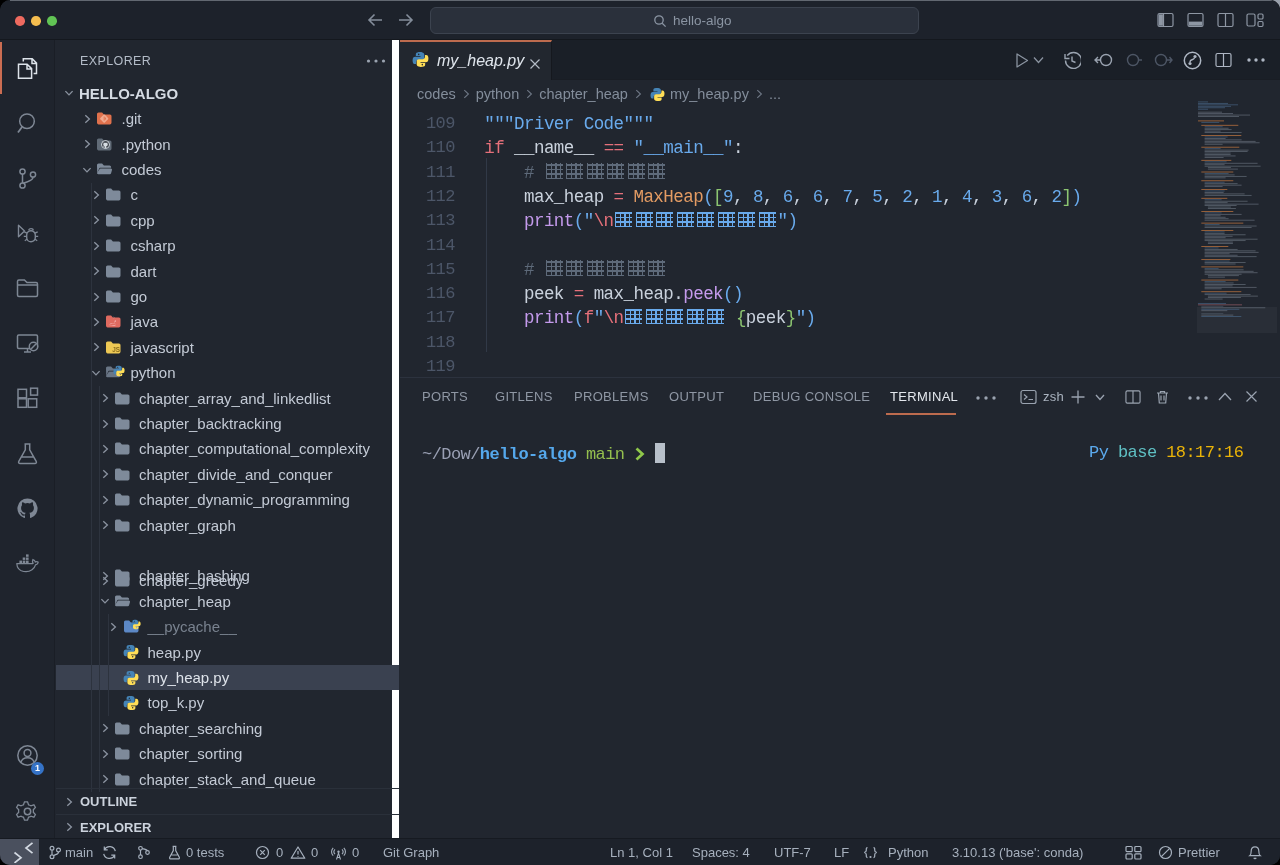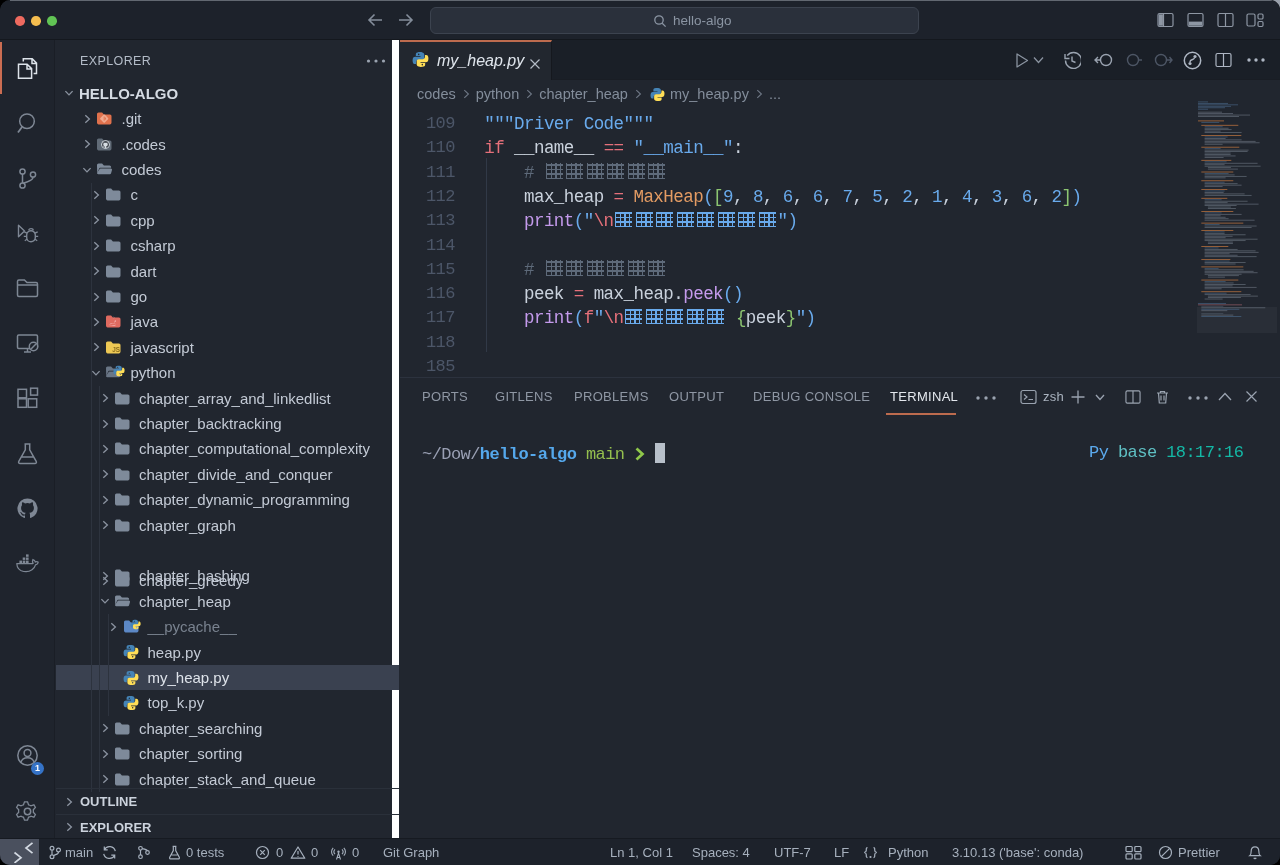--- a/index.html
+++ b/index.html
@@ -196,21 +196,21 @@
           <svg class="chev" style="left:25.0px" viewBox="0 0 14 14" fill="none" stroke="currentColor" stroke-width="1.55">
             <path d="M5 2.5 L9.8 7 L5 11.5"></path>
           </svg>
           <svg class="ficon" style="left:40.0px" viewBox="0 0 17 14" fill="#616b77">
             <path d="M1 3.4c0-1 .7-1.8 1.6-1.8h3.5l1.8 1.8h6c.9 0 1.6.8 1.6 1.8v6.4c0 1-.7 1.8-1.6 1.8H2.6c-.9 0-1.6-.8-1.6-1.8z"></path>
           </svg>
           <svg class="ficon" style="left:40.0px;width:17px;height:14px" viewBox="0 0 17 14">
             <circle cx="9.5" cy="7.5" r="4.3" fill="#d7dde3"></circle>
             <path d="M9.5 4.1a3.5 3.5 0 0 0-1.1 6.8c.2 0 .24-.08.24-.17v-.66c-.97.21-1.18-.41-1.18-.41-.16-.4-.39-.51-.39-.51-.32-.22.02-.21.02-.21.35.02.54.36.54.36.31.54.82.38 1.02.29.03-.23.12-.38.22-.47-.78-.09-1.6-.39-1.6-1.73 0-.38.14-.7.36-.94-.04-.09-.16-.45.03-.93 0 0 .3-.09.97.36a3.4 3.4 0 0 1 1.77 0c.67-.45.96-.36.96-.36.2.48.07.84.04.93.22.24.36.56.36.94 0 1.35-.82 1.64-1.6 1.73.12.11.24.32.24.65v.96c0 .1.06.2.24.17A3.5 3.5 0 0 0 9.5 4.1z" fill="#40454d"></path>
           </svg>
-          <span class="lbl" style="left:65.5px">.codes</span>
+          <span class="lbl" style="left:65.5px">.python</span>
         </div>
 <div class="row" style="top:117.0px">
           <svg class="chev" style="left:25.0px" viewBox="0 0 14 14" fill="none" stroke="currentColor" stroke-width="1.55">
             <path d="M2.8 4.8 L7 9.2 L11.2 4.8"></path>
           </svg>
           <svg class="ficon" style="left:40.0px" viewBox="0 0 17 14" fill="#7e8a9a">
             <path d="M1 3.4c0-1 .7-1.8 1.6-1.8h3.5l1.8 1.8h5.6c.9 0 1.6.8 1.6 1.8v.6H4.5c-.7 0-1.3.5-1.5 1.1L1.2 11z"></path>
             <path d="M3.5 7.3c.2-.5.6-.8 1.1-.8h10.3c.8 0 1.3.8 1.1 1.5l-1 3.5c-.2.5-.6.8-1.1.8H2.2c-.8 0-1.3-.8-1.1-1.5z"></path>
           </svg>
           <span class="lbl" style="left:65.5px">codes</span>
@@ -522,21 +522,21 @@
         <div>109</div>
         <div>110</div>
         <div>111</div>
         <div>112</div>
         <div>113</div>
         <div>114</div>
         <div>115</div>
         <div>116</div>
         <div>117</div>
         <div>118</div>
-        <div>185</div>
+        <div>119</div>
       </div>
     <div id="code">
         <div><span class="st">"""Driver Code"""</span></div>
         <div><span class="kw">if</span> __name__ <span class="kw">==</span> <span class="st">"__main__"</span>:</div>
         <div>    <span class="cm"># <span class="cj"></span><span class="cj"></span><span class="cj"></span><span class="cj"></span><span class="cj"></span><span class="cj"></span></span></div>
         <div>    max_heap <span class="kw">=</span> <span class="cl">MaxHeap</span><span class="st">(</span><span class="br1">[</span><span class="st">9</span>, <span class="st">8</span>, <span class="st">6</span>, <span class="st">6</span>, <span class="st">7</span>, <span class="st">5</span>, <span class="st">2</span>, <span class="st">1</span>, <span class="st">4</span>, <span class="st">3</span>, <span class="st">6</span>, <span class="st">2</span><span class="br1">]</span><span class="st">)</span></div>
         <div>    <span class="fn">print</span><span class="st">("</span><span class="kw">\n</span><span class="st"><span class="cj"></span><span class="cj"></span><span class="cj"></span><span class="cj"></span><span class="cj"></span><span class="cj"></span><span class="cj"></span><span class="cj"></span>")</span></div>
         <div></div>
         <div>    <span class="cm"># <span class="cj"></span><span class="cj"></span><span class="cj"></span><span class="cj"></span><span class="cj"></span><span class="cj"></span></span></div>
         <div>    peek <span class="kw">=</span> max_heap.<span class="fn">peek</span><span class="st">()</span></div>
@@ -714,21 +714,21 @@
       </svg>
 <svg class="pico" style="left:818px;top:14px;width:14px;height:9px" viewBox="0 0 14 9" fill="none" stroke="currentColor" stroke-width="1.3">
         <path d="M1 8 L7 1.5 L13 8"></path>
       </svg>
 <svg class="pico" style="left:845px;top:12px;width:13px;height:13px" viewBox="0 0 13 13" fill="none" stroke="currentColor" stroke-width="1.2">
         <path d="M1.5 1.5 L11.5 11.5 M11.5 1.5 L1.5 11.5"></path>
       </svg>
 <div id="term"><span style="color:#9aa0b4">~/Dow/</span><span style="color:#55a8ec;font-weight:bold">hello-algo</span><span style="color:#94bf4e"> main </span><svg style="display:inline-block;width:11px;height:14px;vertical-align:-2px" viewBox="0 0 11 14" fill="none" stroke="#8fc74a" stroke-width="2.7">
           <path d="M2.5 1.5 L8.5 7 L2.5 12.5"></path>
         </svg> <span style="display:inline-block;width:10.5px;height:20px;background:#b7bfc9;vertical-align:-4px"></span></div>
-<div id="termr"><span style="color:#5caaee">Py</span> <span style="color:#5fc0c4">base</span> <span style="color:#14b8a6">18:17:16</span></div>
+<div id="termr"><span style="color:#5caaee">Py</span> <span style="color:#5fc0c4">base</span> <span style="color:#eab308">18:17:16</span></div>
     </div>
   <div id="statusbar">
       <div style="position:absolute;left:0;top:0;width:39px;height:27px;background:#4a505e"></div>
       <svg class="sico" style="left:13px;top:3px;width:21px;height:21px;color:#d3d9e2" viewBox="0 0 21 21" fill="none" stroke="currentColor" stroke-width="1.7">
         <path d="M1.5 10.5 L8 15.7 L1.5 20.9 M19.5 0.8 L13 6 L19.5 11.2" stroke-width="1.7"></path>
       </svg>
 <svg class="sico" style="left:48px;top:6.0px;width:14px;height:15px" viewBox="0 0 14 15" fill="none" stroke="currentColor" stroke-width="1.2">
         <circle cx="4" cy="3.3" r="1.9"></circle>
         <circle cx="4" cy="11.7" r="1.9"></circle>
         <circle cx="10.5" cy="5" r="1.9"></circle>

